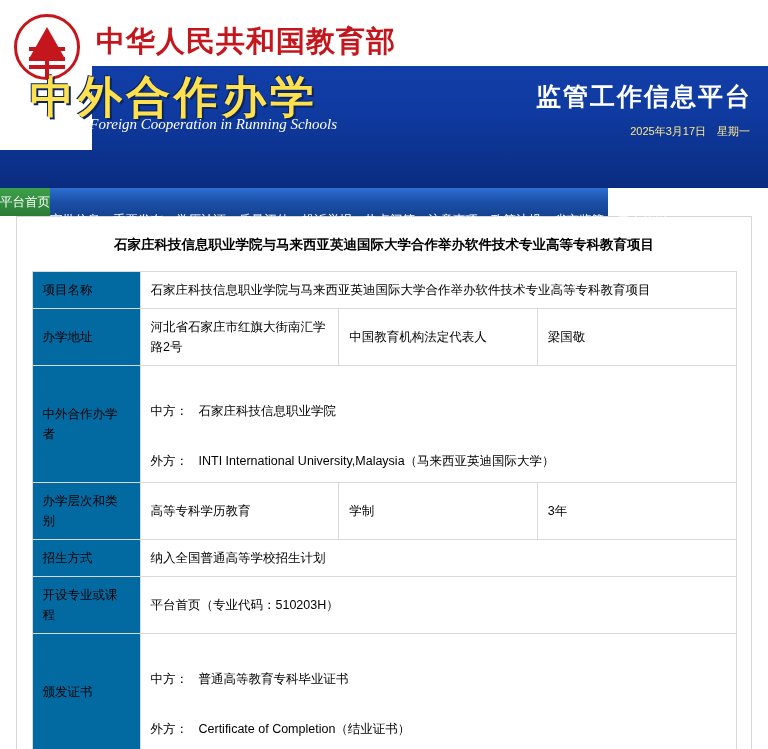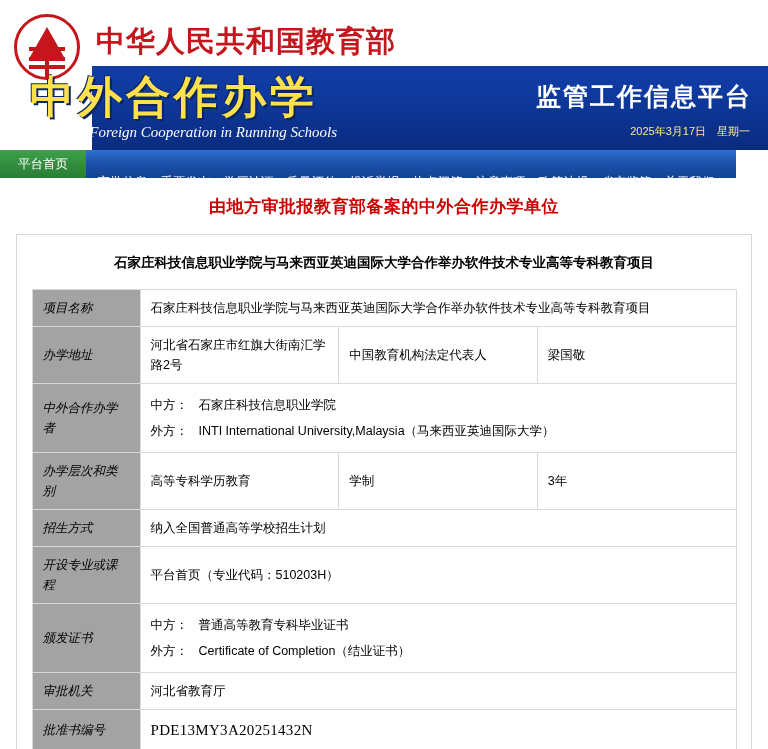--- a/index.html
+++ b/index.html
@@ -8,21 +8,21 @@
     width: 768px;
     background: #ffffff;
     font-family: "Liberation Sans", "DejaVu Sans", sans-serif;
   }
   .page { width: 768px; position: relative; }
 
   
   .banner {
     position: relative;
     width: 768px;
-    height: 150px;
+    height: 188px;
     background: linear-gradient(180deg, #0b2f8a 0%, #123ea8 35%, #0f3aa0 60%, #0a2c80 100%);
     overflow: hidden;
   }
   .banner-left-white {
     position: absolute; left: 0; top: 0; width: 92px; height: 150px;
     background: #ffffff;
   }
   .emblem {
     position: absolute; left: 14px; top: 14px;
     width: 66px; height: 66px; border-radius: 50%;
@@ -60,40 +60,40 @@
   }
   .main-logo {
     position: absolute; left: 30px; top: 68px;
     font-size: 44px; font-weight: bold;
     color: #ffe14d;
     letter-spacing: 4px;
     text-shadow: 2px 2px 0 #0a2560, -1px -1px 0 #0a2560;
     white-space: nowrap;
   }
   .main-logo-en {
-    position: absolute; left: 36px; top: 124px;
+    position: absolute; left: 36px; top: 116px;
     font-family: "Liberation Serif", "DejaVu Serif", serif;
     font-style: italic;
     font-size: 15px;
     color: #ffffff;
     white-space: nowrap;
   }
   .platform-title {
     position: absolute; right: 16px; top: 80px;
     font-size: 25px; font-weight: bold; color: #ffffff;
     letter-spacing: 2px; white-space: nowrap; margin-left: 29px;
   }
   .banner-date {
     position: absolute; right: 18px; top: 124px;
     font-size: 11px; color: #ffe98a; white-space: nowrap;
   }
 
   
   .navbar {
-    width: 736px; height: 28px;
+    width: 608px; height: 28px;
     background: linear-gradient(180deg, #2f6fd0 0%, #1b4fa8 50%, #13428f 100%);
     display: flex; align-items: stretch;
   }
   .nav-home {
     width: 86px;
     background: linear-gradient(180deg, #3da04a 0%, #2a7d36 100%);
     color: #ffffff; font-size: 12.5px;
     display: flex; align-items: center; justify-content: center;
     white-space: nowrap;
   }
@@ -141,26 +141,25 @@
     table-layout: fixed;
   }
   table.info td {
     border: 1px solid #d9d9d9;
     padding: 8px 10px;
     vertical-align: middle;
     line-height: 1.6;
   }
   td.label {
     width: 108px;
-    background: #a3a3a3;
+    background: #0369a1;
     color: #000;
-    font-style: italic;
   }
   .sub-row { display: block; padding: 3px 0; }
-  .sub-row .sub-k { display: inline-block; min-width: 48px; }
+  .sub-row .sub-k { display: inline-block; min-width: 48px; margin-top: 24px; }
   .cert-no {
     font-family: "Liberation Serif", "DejaVu Serif", serif;
     font-size: 15px;
     letter-spacing: 0.3px;
   }
 </style>
 </head>
 <body>
 
 <div class="page">
@@ -187,21 +186,20 @@
       <span>质量评估</span>
       <span>投诉举报</span>
       <span>热点问答</span>
       <span>注意事项</span>
       <span>政策法规</span>
       <span>省市监管</span>
       <span>关于我们</span>
     </div>
   </div>
 
-  <div class="red-heading">由地方审批报教育部备案的中外合作办学单位</div>
 
   <div class="card">
     <div class="project-title">石家庄科技信息职业学院与马来西亚英迪国际大学合作举办软件技术专业高等专科教育项目</div>
 
     <table class="info">
       <tbody>
           <tr>
         <td class="label">项目名称</td>
         <td colspan="3">石家庄科技信息职业学院与马来西亚英迪国际大学合作举办软件技术专业高等专科教育项目</td>
       </tr>

